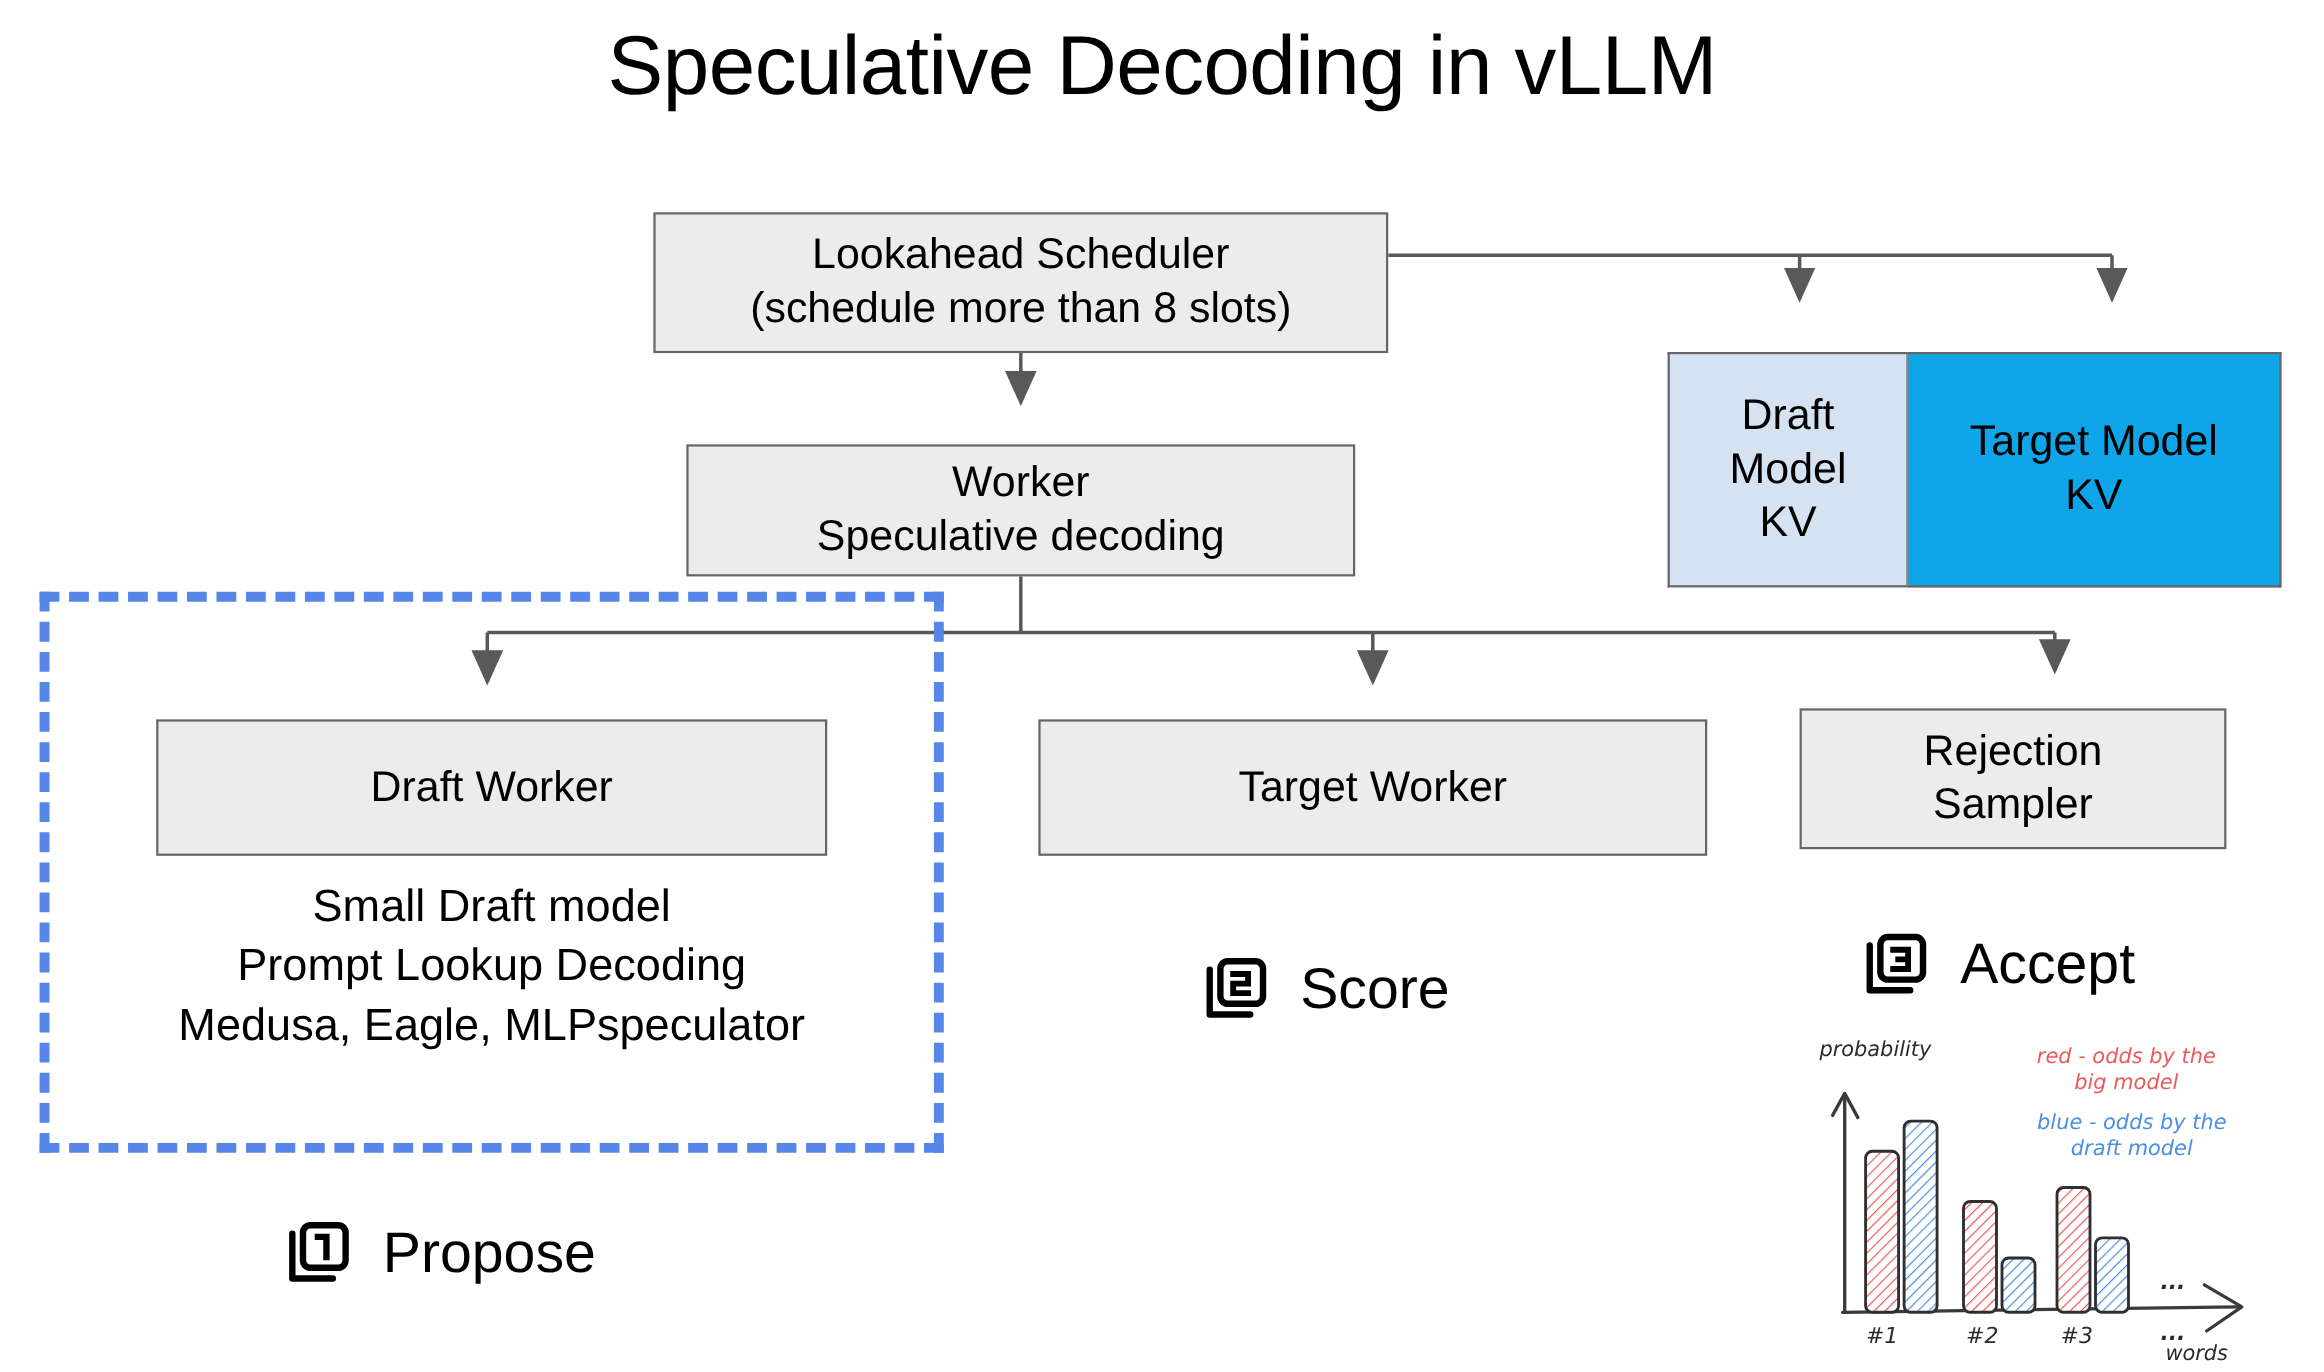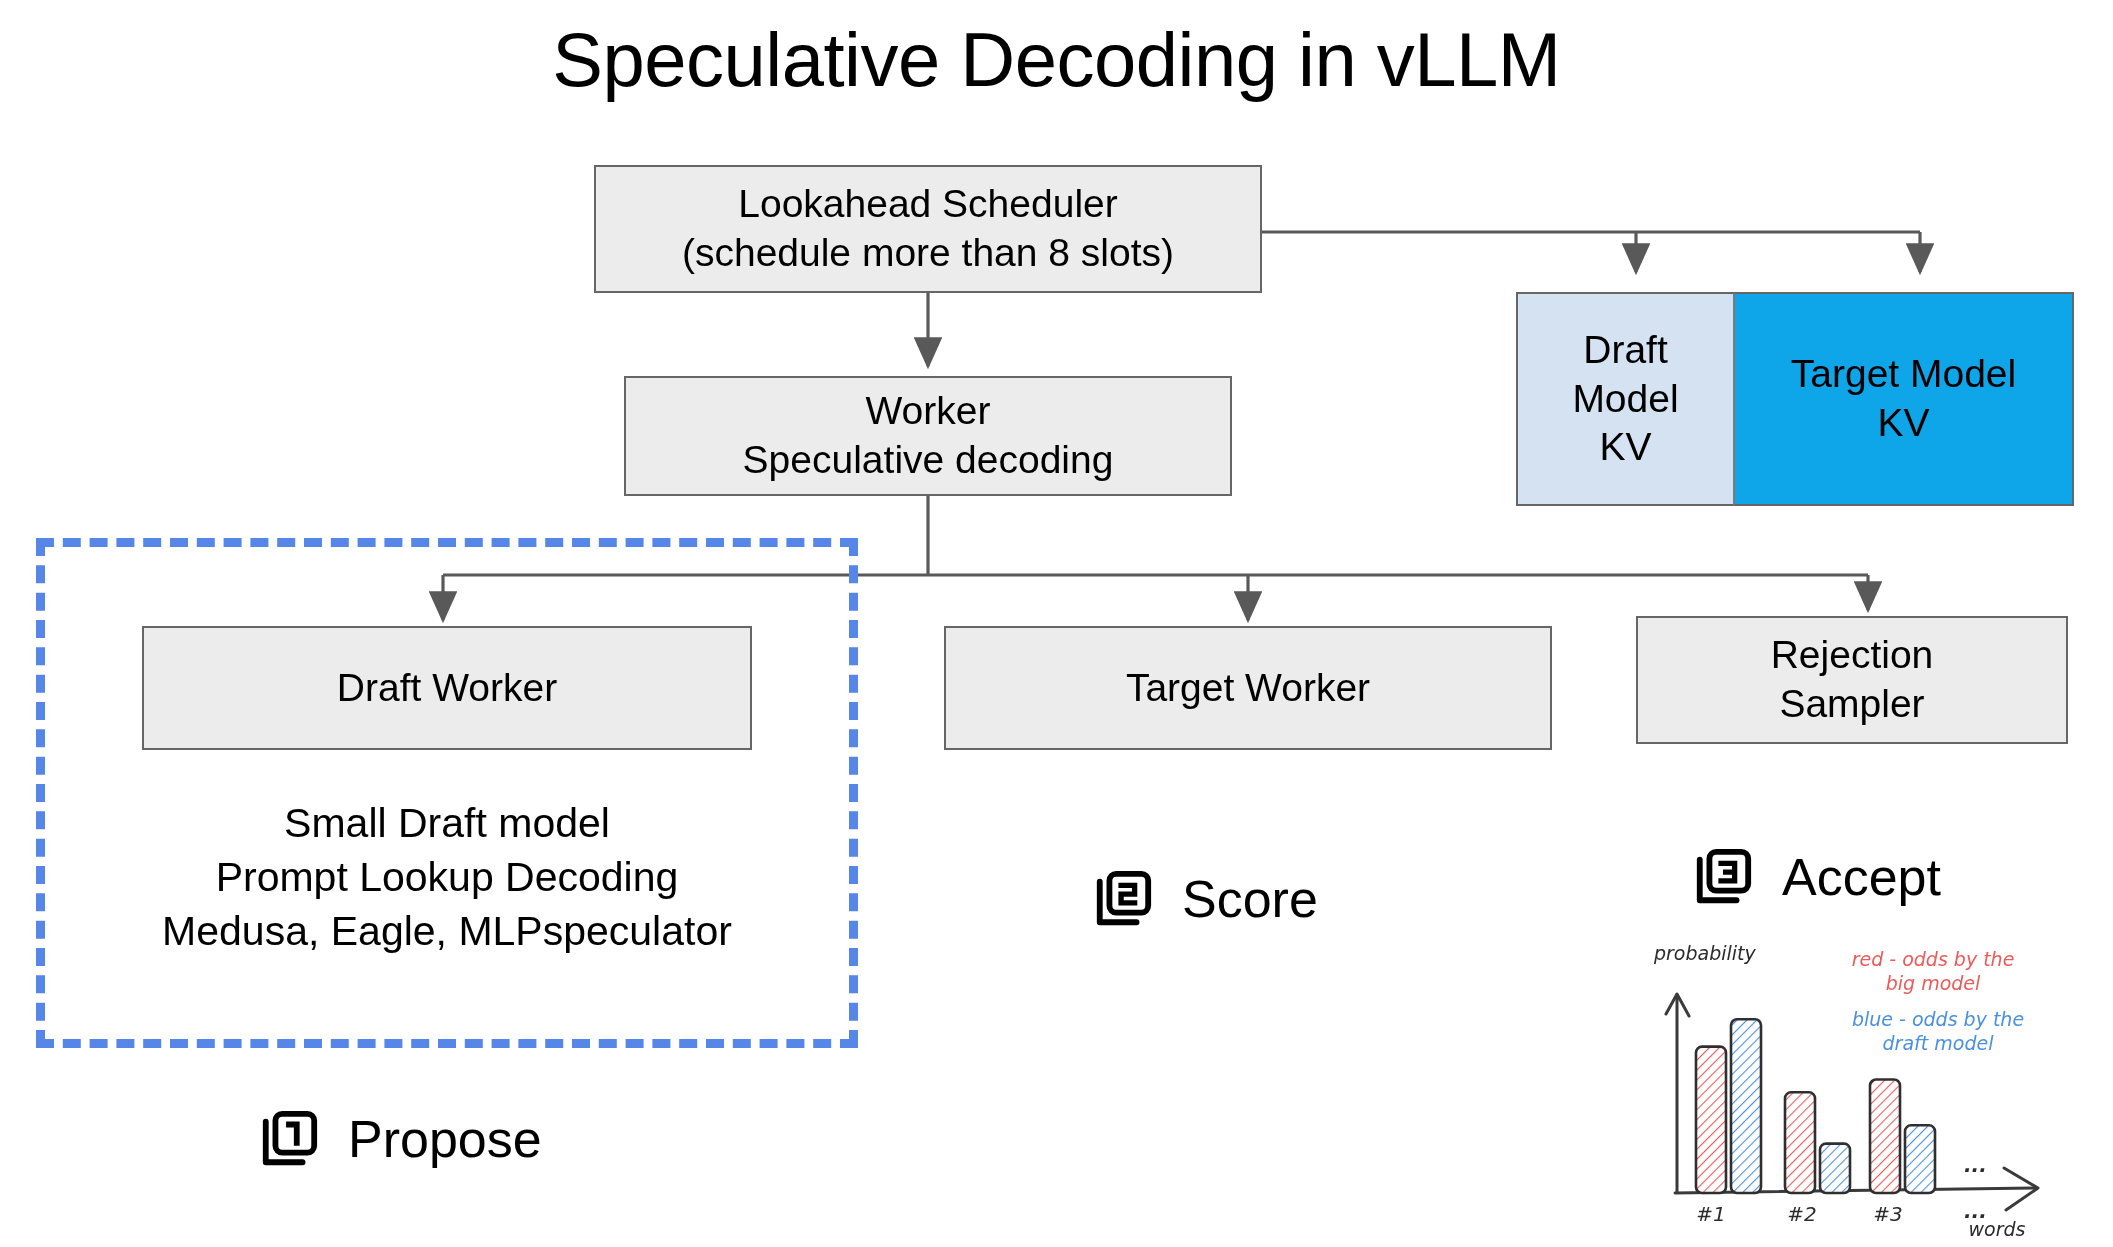--- a/index.html
+++ b/index.html
@@ -41,20 +41,21 @@
     background: #ececec;
     border: 2px solid #666666;
     display: flex;
     align-items: center;
     justify-content: center;
     text-align: center;
     font-size: 39px;
     line-height: 1.25;
     color: #000000;
     padding: 4px 10px;
+    margin-top: 28px;
   }
   .box .lines { width: 100%; }
   .box .lines > span { display: block; }
 
   .box.kv-draft {
     background: #d4e2f1;
     border: 2px solid #666666;
     border-right: 1px solid #7a7a7a;
   }
   .box.kv-target {
@@ -187,21 +188,21 @@
       <span>Draft Worker</span>
     </div>
   </div>
 
   <div class="box" style="left:944px; top:626px; width:608px; height:124px;">
     <div class="lines">
       <span>Target Worker</span>
     </div>
   </div>
 
-  <div class="box" style="left:1636px; top:616px; width:432px; height:128px;">
+  <div class="box" style="left:1636px; top:616px; width:388px; height:128px;">
     <div class="lines">
       <span>Rejection</span>
       <span>Sampler</span>
     </div>
   </div>
 
   <div class="note-block" style="left:36px; top:796px; width:822px;">
     <span>Small Draft model</span>
     <span>Prompt Lookup Decoding</span>
     <span>Medusa, Eagle, MLPspeculator</span>

